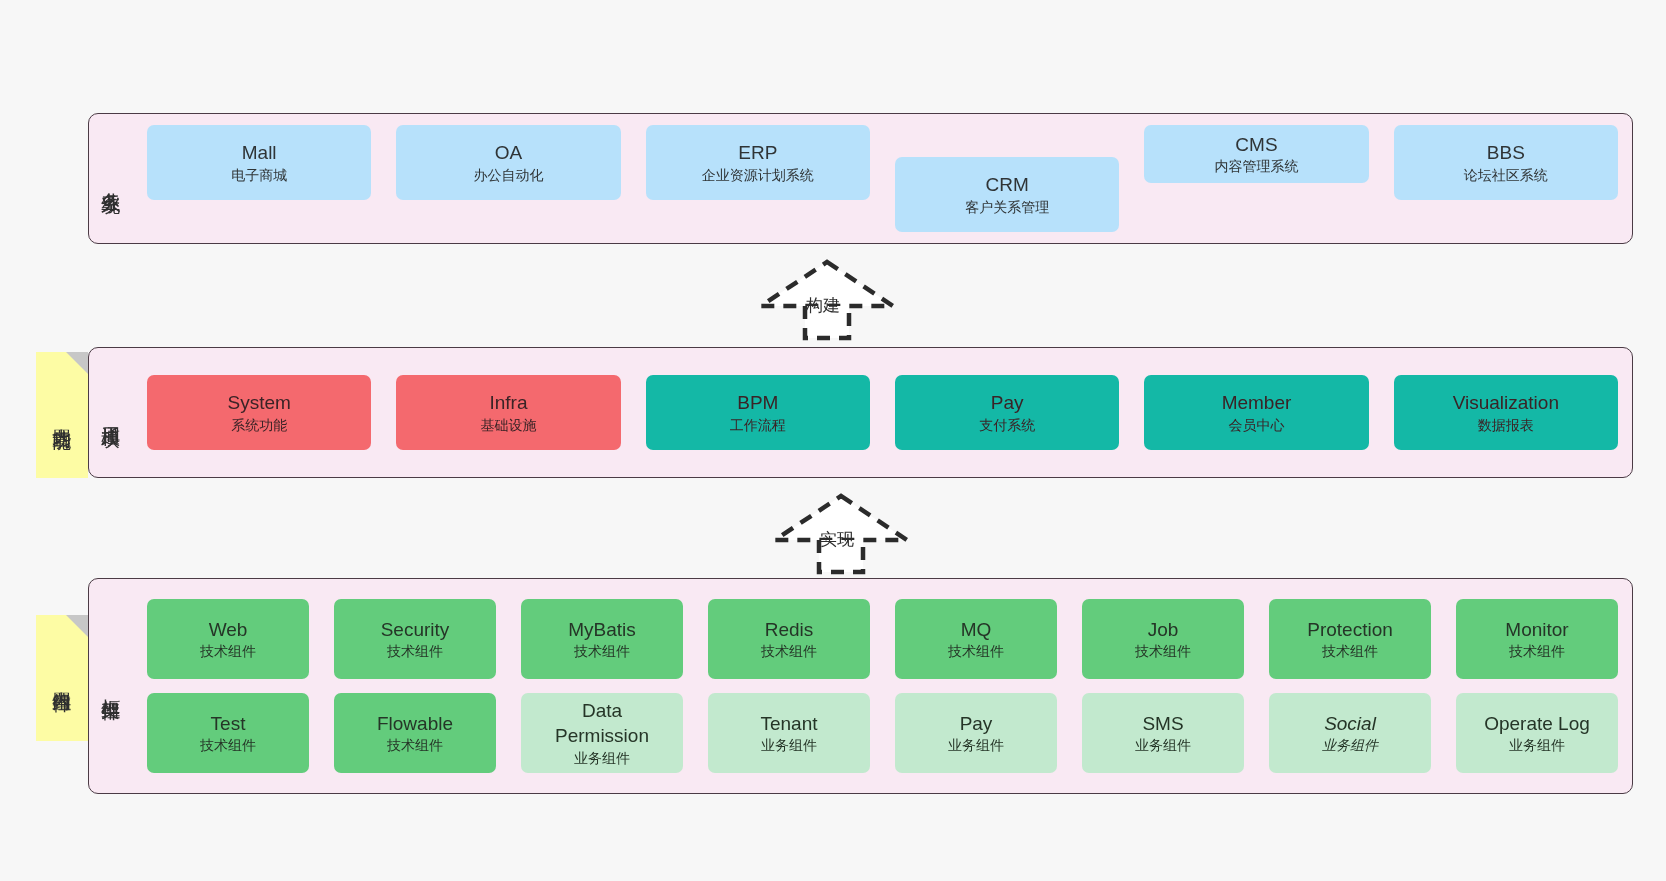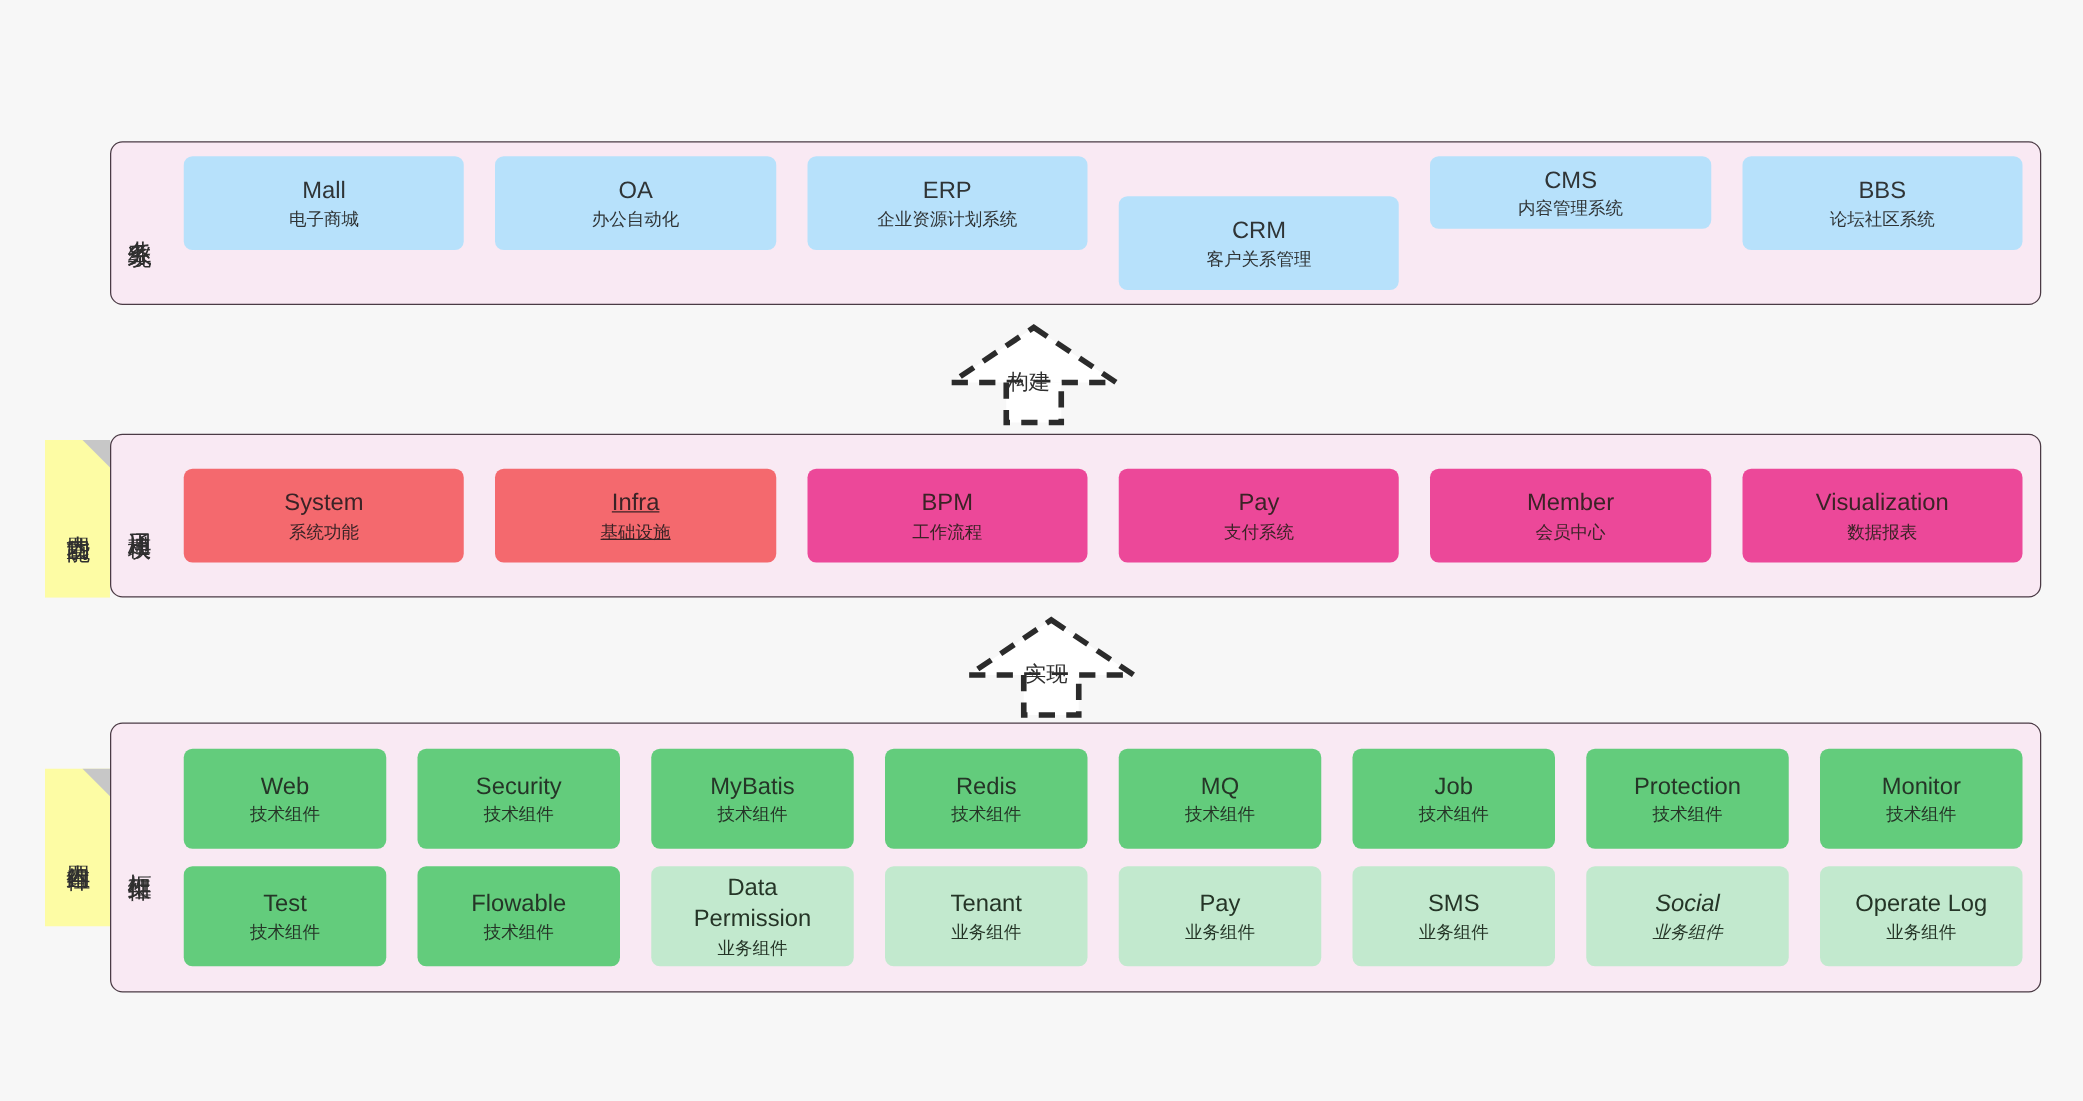--- a/index.html
+++ b/index.html
@@ -62,21 +62,21 @@
     box-sizing:border-box;
     padding:4px 6px;
     line-height:1.3;
   }
   .cell .t1{font-size:19px;}
   .cell .t2{font-size:14px;}
 
   
   .c-blue      {background:#b7e1fb;color:#2f3436;}
   .c-red       {background:#f4696e;color:#3a2326;}
-  .c-pink      {background:#ec4899;color:#3a2326;}
+  .c-pink      {background:#14b8a6;color:#3a2326;}
   .c-green     {background:#63cc7c;color:#253527;}
   .c-greenlight{background:#c2e9ce;color:#253527;}
 
   
   .note{
     position:absolute;
     background:#fdfca4;
     box-sizing:border-box;
     display:flex;
     align-items:center;
@@ -172,21 +172,21 @@
   </div>
 
   <div class="layer" style="left:88px;top:347px;width:1545px;height:131px;">
     <div class="layer-title">通用模块</div>
     <div class="cells">
       <div class="row">
         <div class="cell c-red" style="height:75px;">
           <span class="t1">System</span>
           <span class="t2">系统功能</span>
         </div>
-        <div class="cell c-red" style="height:75px;text-decoration:underline;">
+        <div class="cell c-red" style="height:75px;">
           <span class="t1">Infra</span>
           <span class="t2">基础设施</span>
         </div>
         <div class="cell c-pink" style="height:75px;">
           <span class="t1">BPM</span>
           <span class="t2">工作流程</span>
         </div>
         <div class="cell c-pink" style="height:75px;">
           <span class="t1">Pay</span>
           <span class="t2">支付系统</span>

